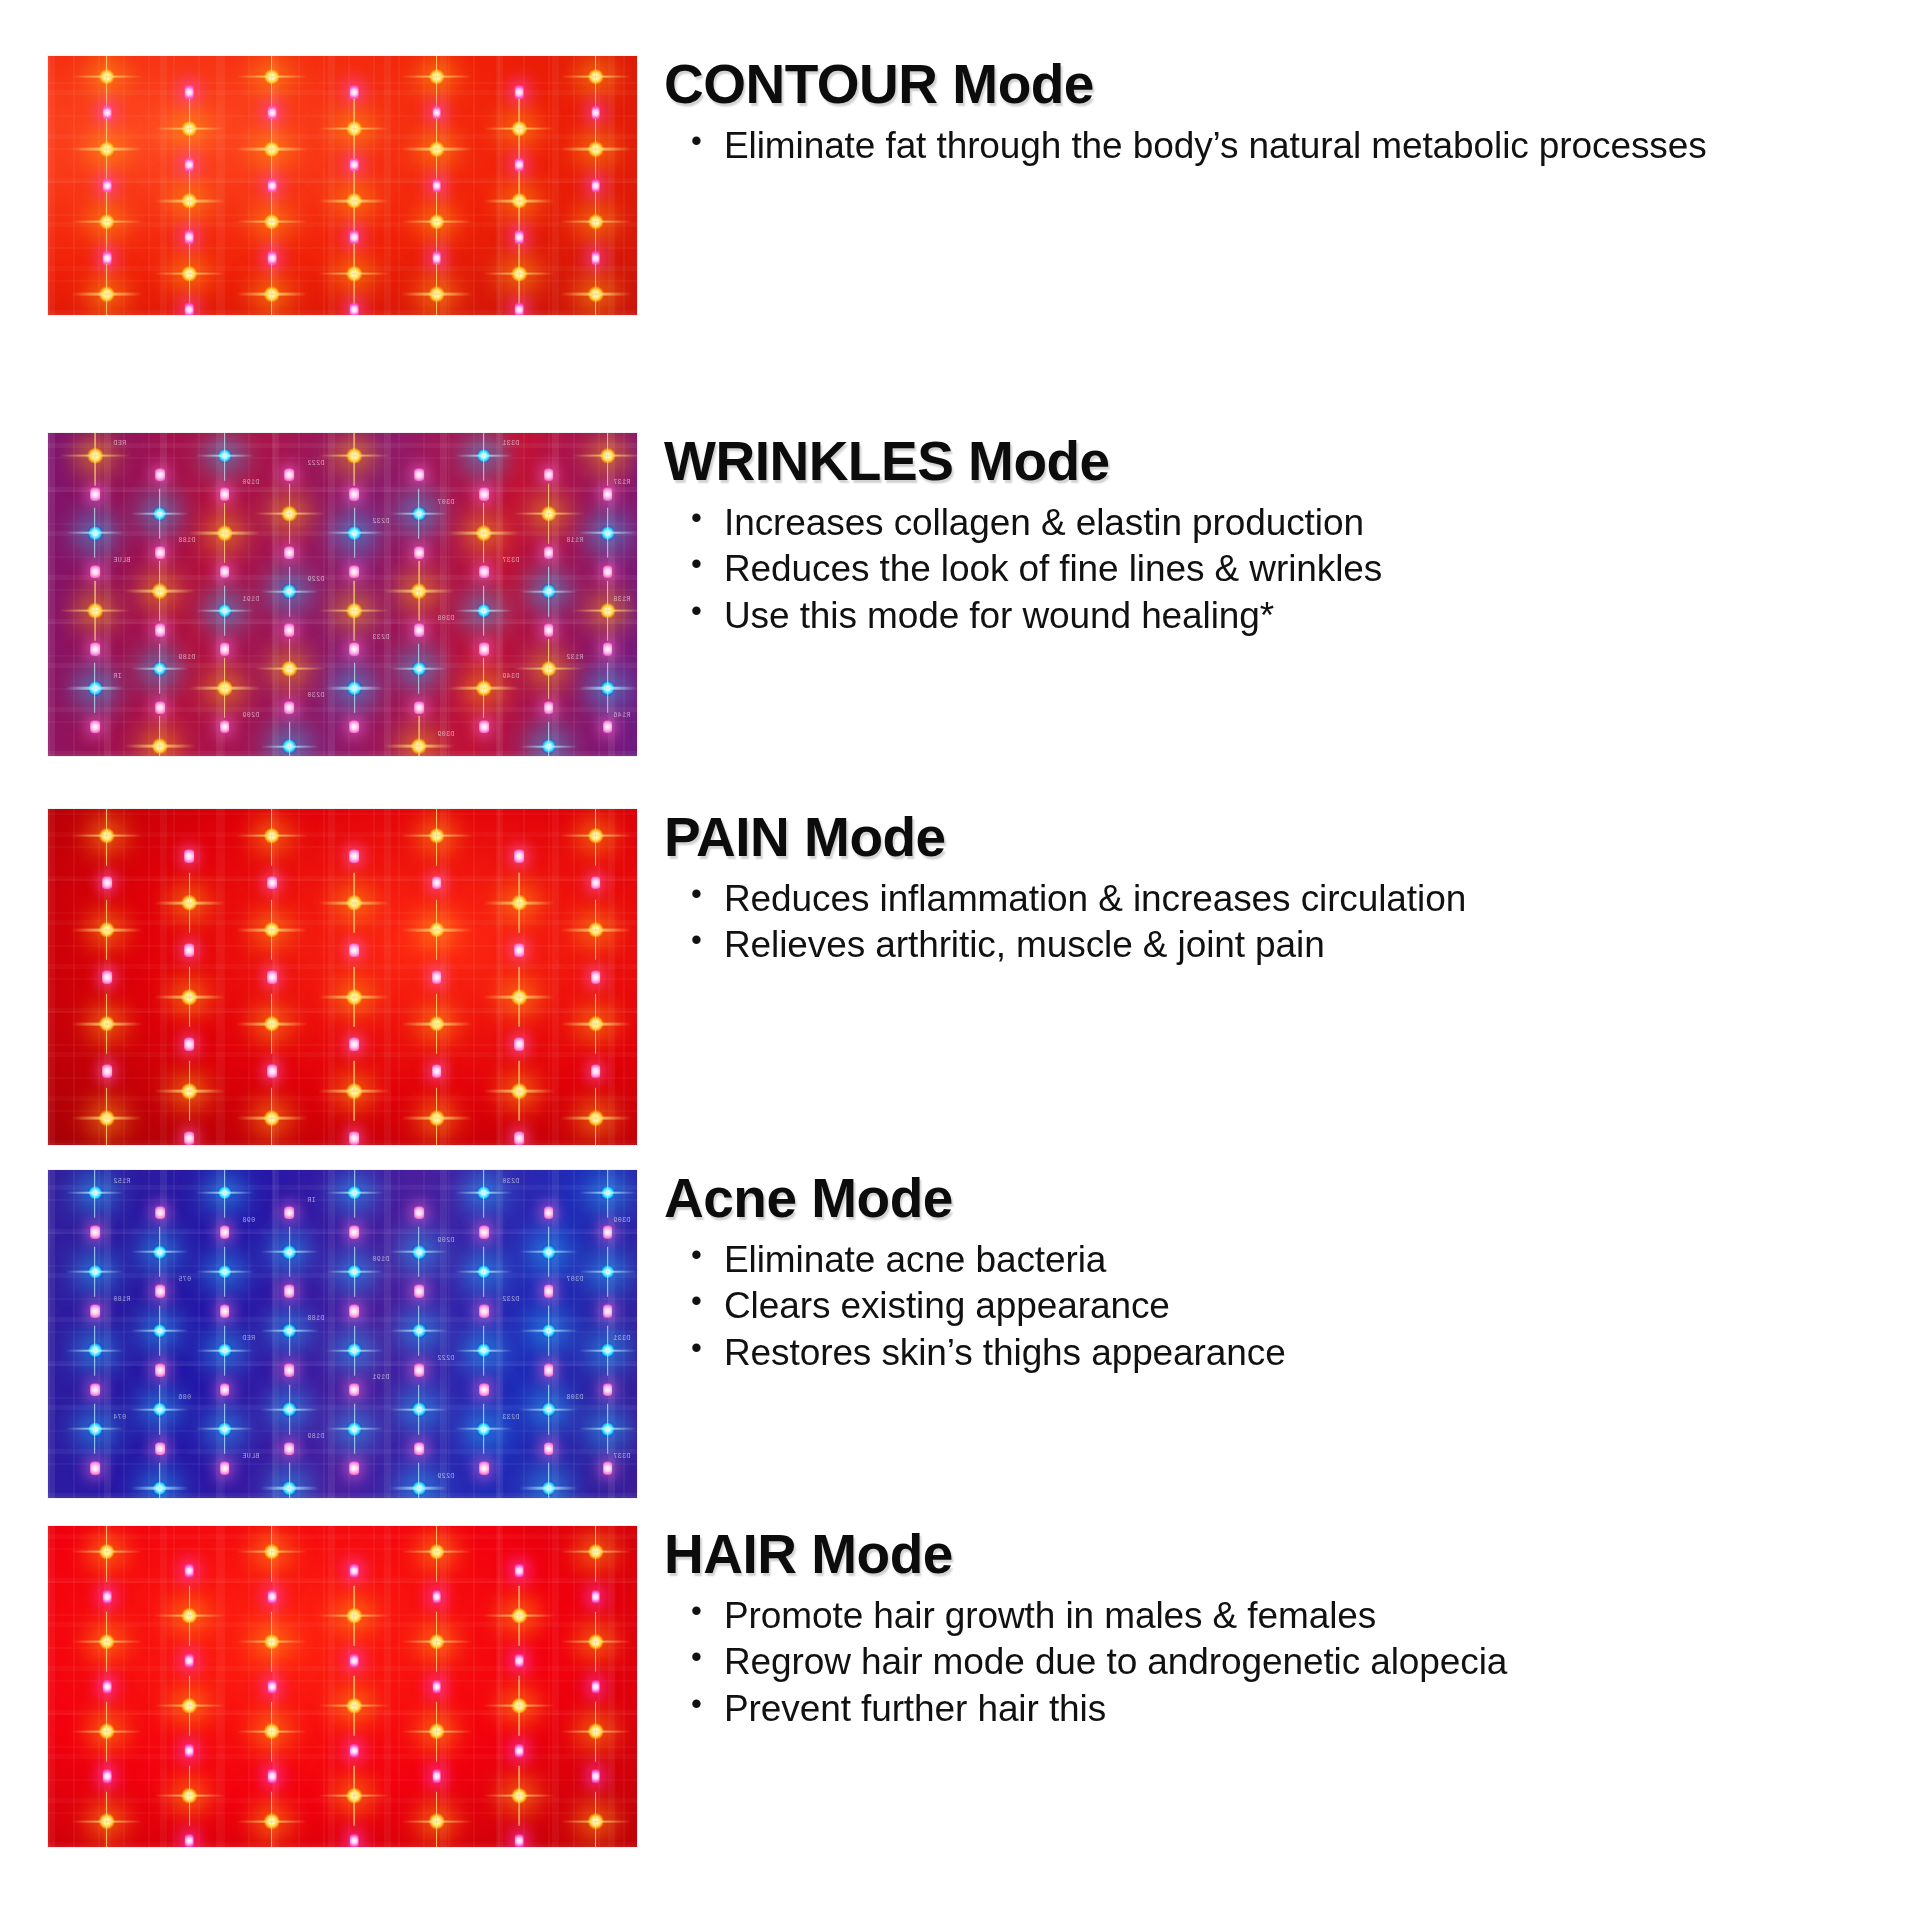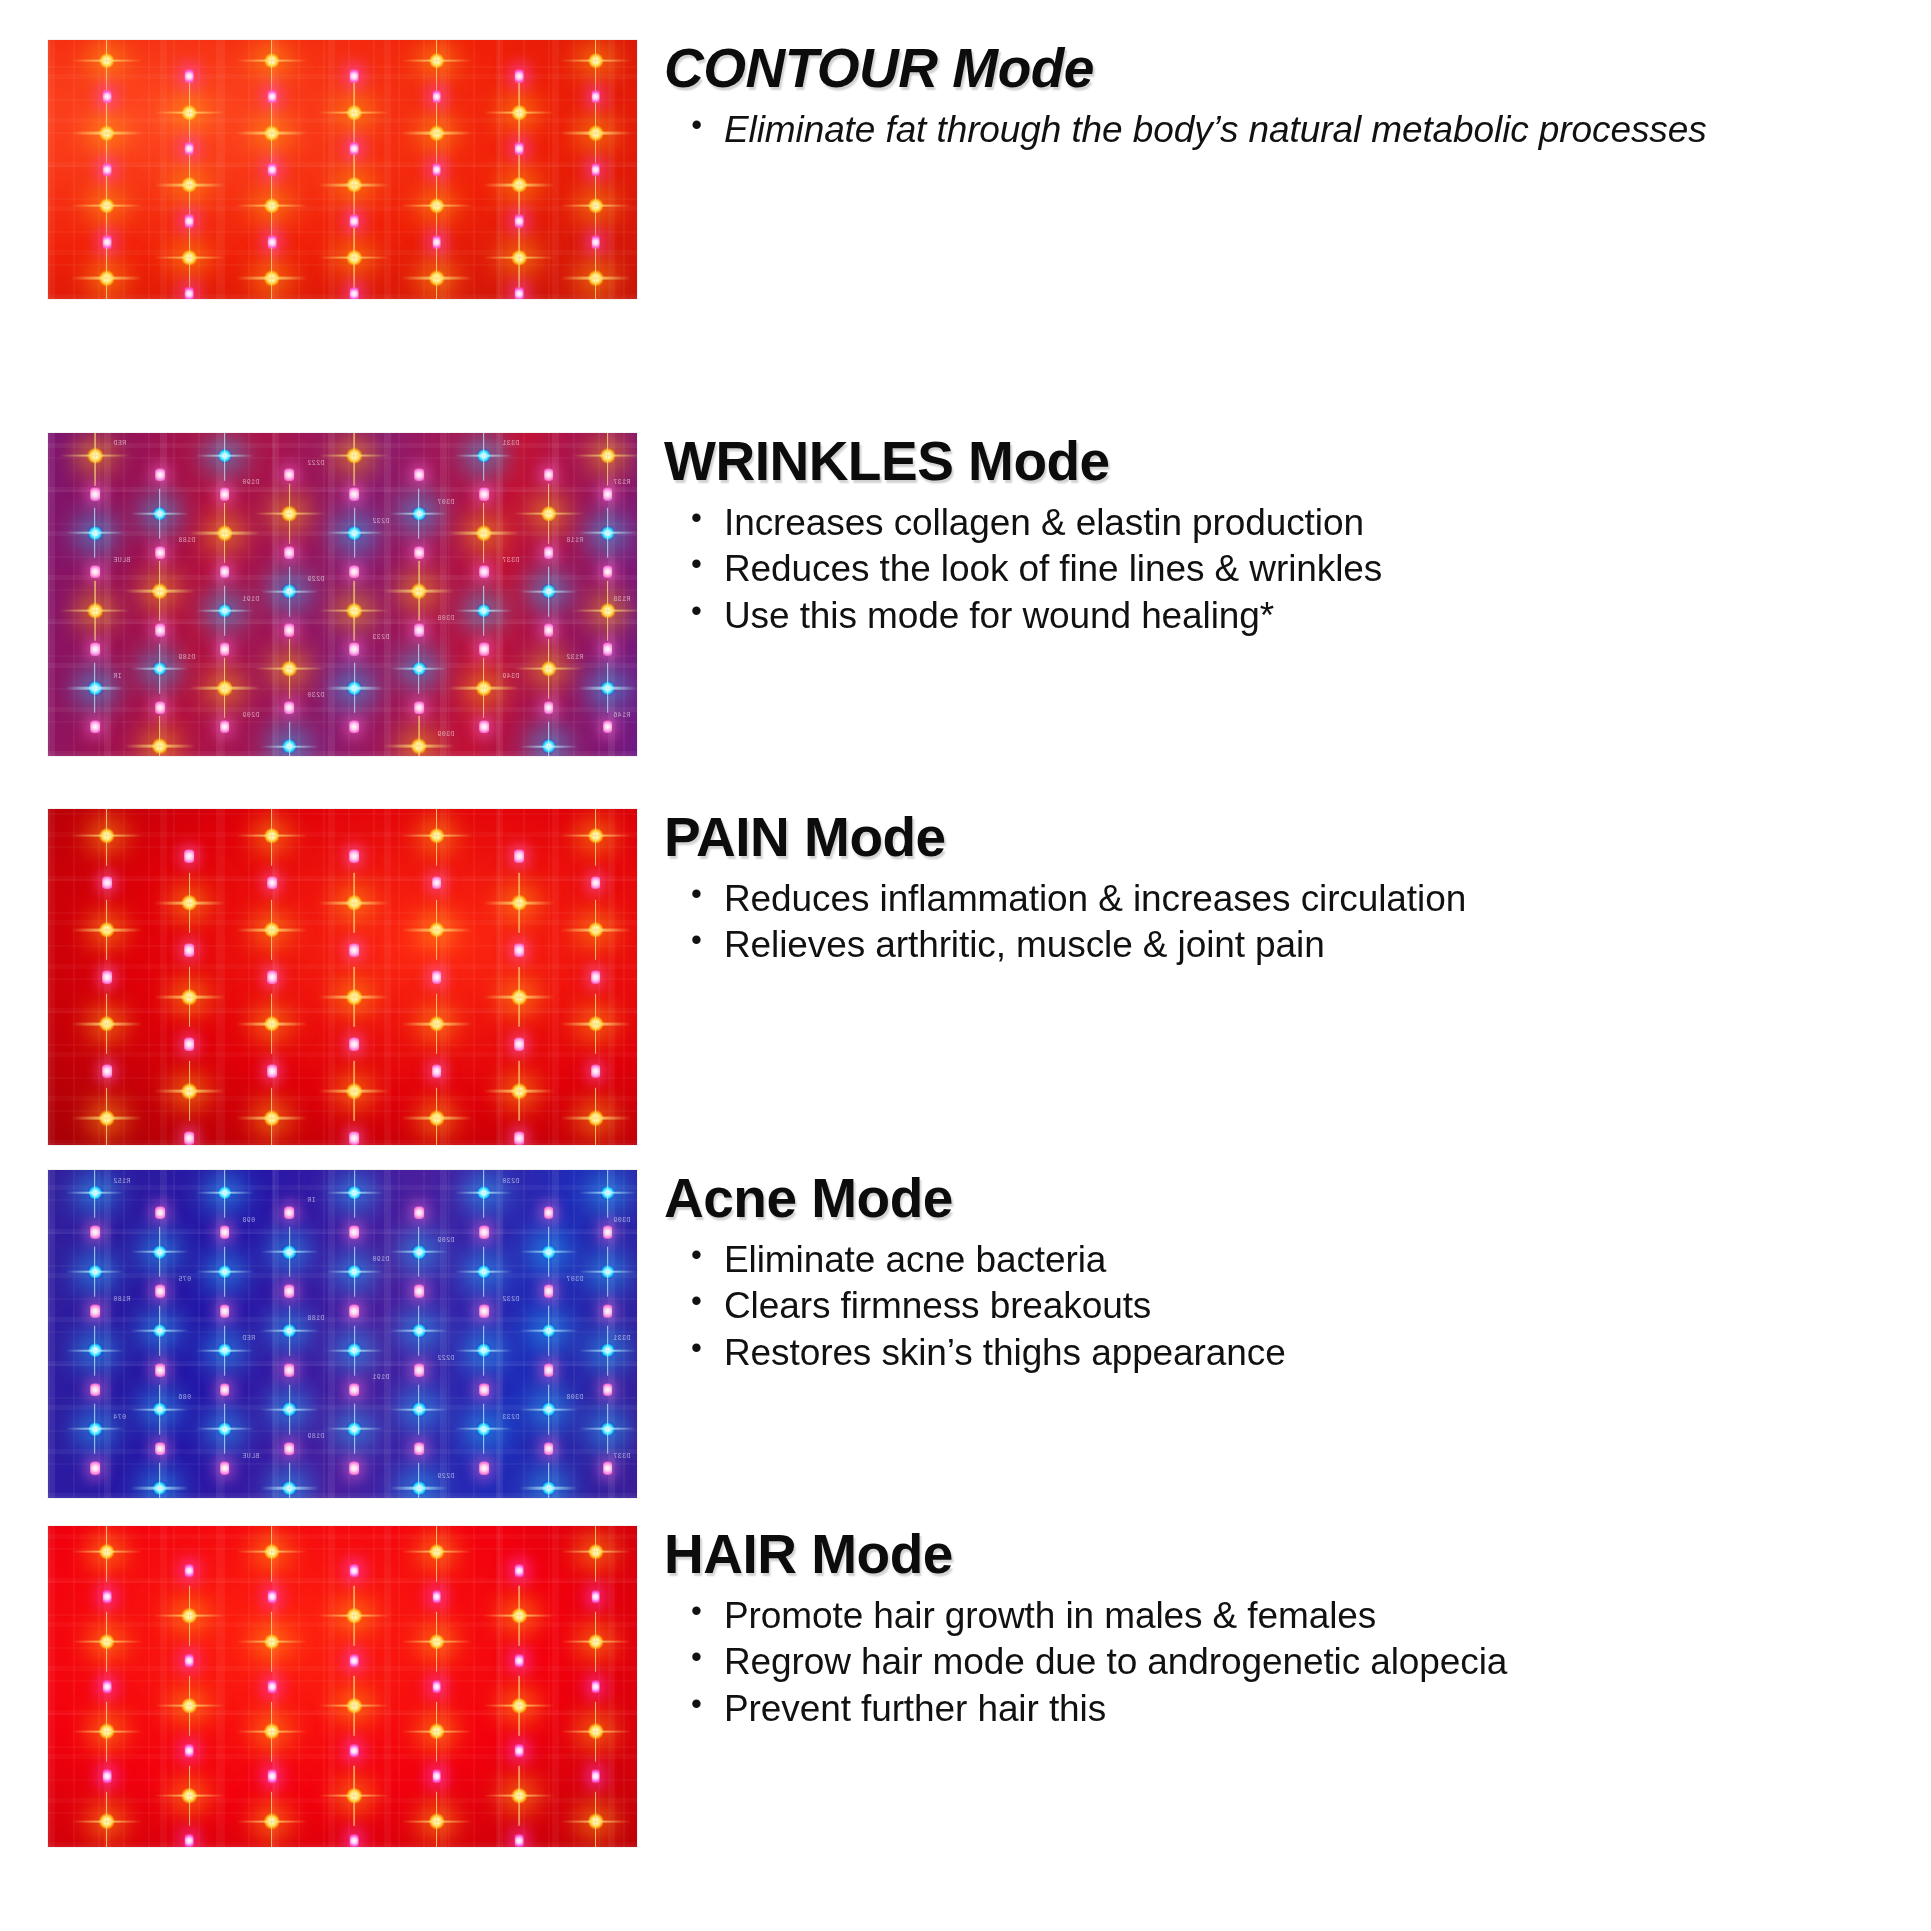--- a/index.html
+++ b/index.html
@@ -139,21 +139,21 @@
     top: -1px;
     font-size: 31px;
     color: #111;
   }
 </style>
 </head>
 <body>
 
 <div class="page">
 
-  <div class="mode-row" style="left:48px; top:40px; width:1834px;font-style:italic;">
+  <div class="mode-row" style="left:48px; top:56px; width:1834px;">
     <div class="panel" style="width:589px; height:259px;">
       <div class="pcb" style="background:
             radial-gradient(ellipse at 20% 30%, #ff4a22 0%, #f02008 55%, #c8130a 100%);"></div>
       <div class="traces"></div>
       <div class="chips"></div>
       <div class="leds">
           <span class="led amber" style="left: 10%; top: 8%;"></span>
           <span class="led magenta" style="left: 10%; top: 22%;"></span>
           <span class="led amber" style="left: 10%; top: 36%;"></span>
           <span class="led magenta" style="left: 10%; top: 50%;"></span>
@@ -496,21 +496,21 @@
           <span class="led pinksq" style="left: 95%; top: 67%;"></span>
           <span class="led cyan" style="left: 95%; top: 79%;"></span>
           <span class="led pinksq" style="left: 95%; top: 91%;"></span>
           <span class="panel-label" style="left: 96%; top: 86%;">D337</span>
         </div>
     </div>
     <div class="text-col">
       <h2 class="mode-title">Acne Mode</h2>
       <ul class="bullets">
         <li>Eliminate acne bacteria</li>
-        <li>Clears firmness breakouts</li>
+        <li>Clears existing appearance</li>
         <li>Restores skin’s thighs appearance</li>
       </ul>
     </div>
   </div>
 
   <div class="mode-row" style="left:48px; top:1526px; width:1834px;">
     <div class="panel" style="width:589px; height:321px;">
       <div class="pcb" style="background:
             radial-gradient(ellipse at 40% 35%, #ff2410 0%, #f2000e 55%, #bd0008 100%);"></div>
       <div class="traces"></div>

